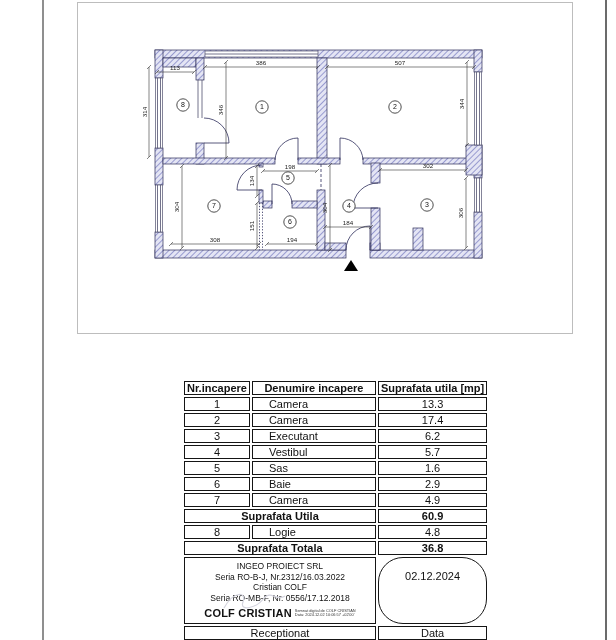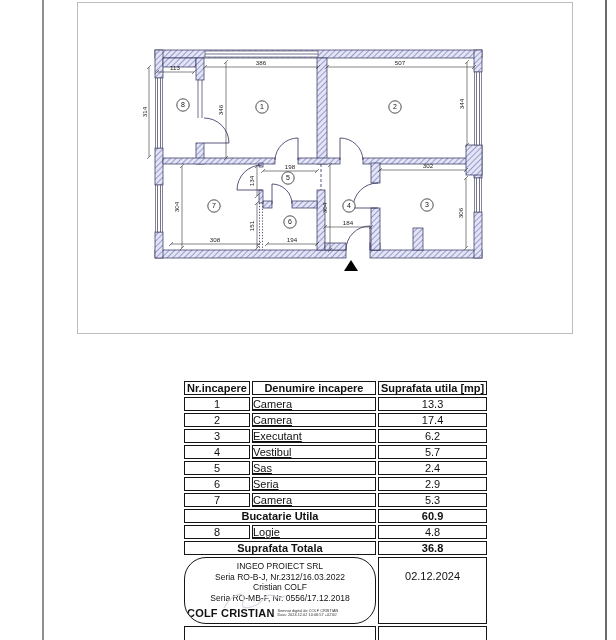--- a/index.html
+++ b/index.html
@@ -20,26 +20,26 @@
   .dim{fill:none;stroke:#333;stroke-width:.6;}
   .dt{font-size:6.2px;fill:#1c1c1c;}
   .rc{fill:#fff;stroke:#222;stroke-width:.8;}
   .rn{font-size:7px;fill:#111;}
   
   #areas-table-wrap{position:absolute;left:182px;top:379px;}
   table{border-collapse:separate;border-spacing:2px;table-layout:fixed;}
   td,th{border:1px solid #151515;font-size:11px;padding:0 2px;height:10px;
         text-align:center;overflow:hidden;white-space:nowrap;}
   th{font-weight:bold;height:11px;}
-  td.nm{text-align:left;padding-left:0;text-decoration:underline;}
+  td.nm{text-align:left;padding-left:16px;}
   .b{font-weight:bold;}
   td.exec-cell{height:62px;vertical-align:top;padding-top:3px;line-height:10.5px;
-               font-size:8.5px;position:relative;border-radius:22px;}
-  td.date-cell{vertical-align:top;padding-top:12px;}
-  .sig-row{display:flex;align-items:center;justify-content:flex-start;margin-top:5px;}
+               font-size:8.5px;position:relative;}
+  td.date-cell{vertical-align:top;padding-top:12px;border-radius:25px;}
+  .sig-row{display:flex;align-items:center;justify-content:center;margin-top:5px;}
   .sig-name{font-size:11px;font-weight:600;letter-spacing:.2px;}
   .sig-note{font-size:3.9px;line-height:4.6px;text-align:left;margin-left:3px;color:#333;}
   .squiggle{position:absolute;left:34px;top:30px;pointer-events:none;}
   td.reg-cell{height:40px;vertical-align:middle;border-bottom:none;}
   td.empty-cell{border-bottom:none;}
 </style>
 </head>
 <body>
 
 <div id="vline-left" class="vline"></div>
@@ -202,34 +202,34 @@
           <td>6.2</td>
         </tr>
   <tr>
           <td>4</td>
           <td class="nm">Vestibul</td>
           <td>5.7</td>
         </tr>
   <tr>
           <td>5</td>
           <td class="nm">Sas</td>
-          <td>2.4</td>
+          <td>1.6</td>
         </tr>
   <tr>
           <td>6</td>
-          <td class="nm">Seria</td>
+          <td class="nm">Baie</td>
           <td>2.9</td>
         </tr>
   <tr>
           <td>7</td>
           <td class="nm">Camera</td>
-          <td>5.3</td>
-        </tr>
-  <tr>
-          <td colspan="2" class="b">Bucatarie Utila</td>
+          <td>4.9</td>
+        </tr>
+  <tr>
+          <td colspan="2" class="b">Suprafata Utila</td>
           <td class="b">60.9</td>
         </tr>
   <tr>
           <td>8</td>
           <td class="nm">Logie</td>
           <td>4.8</td>
         </tr>
   <tr>
           <td colspan="2" class="b">Suprafata Totala</td>
           <td class="b">36.8</td>
@@ -247,20 +247,24 @@
         <span class="sig-name">COLF CRISTIAN</span>
         <span class="sig-note">
           <div>Semnat digital de COLF CRISTIAN</div>
           <div>Data: 2024.12.02 10:06:57 +02'00'</div>
         </span>
       </div>
     </td>
     <td class="date-cell">02.12.2024</td>
   </tr>
   <tr>
+    <td colspan="2">Receptionat</td>
+    <td>Data</td>
+  </tr>
+  <tr>
     <td colspan="2" class="reg-cell">
       
     </td>
     <td class="empty-cell"></td>
   </tr>
 </tbody>
     </table>
 </div>
 
 </body></html>

